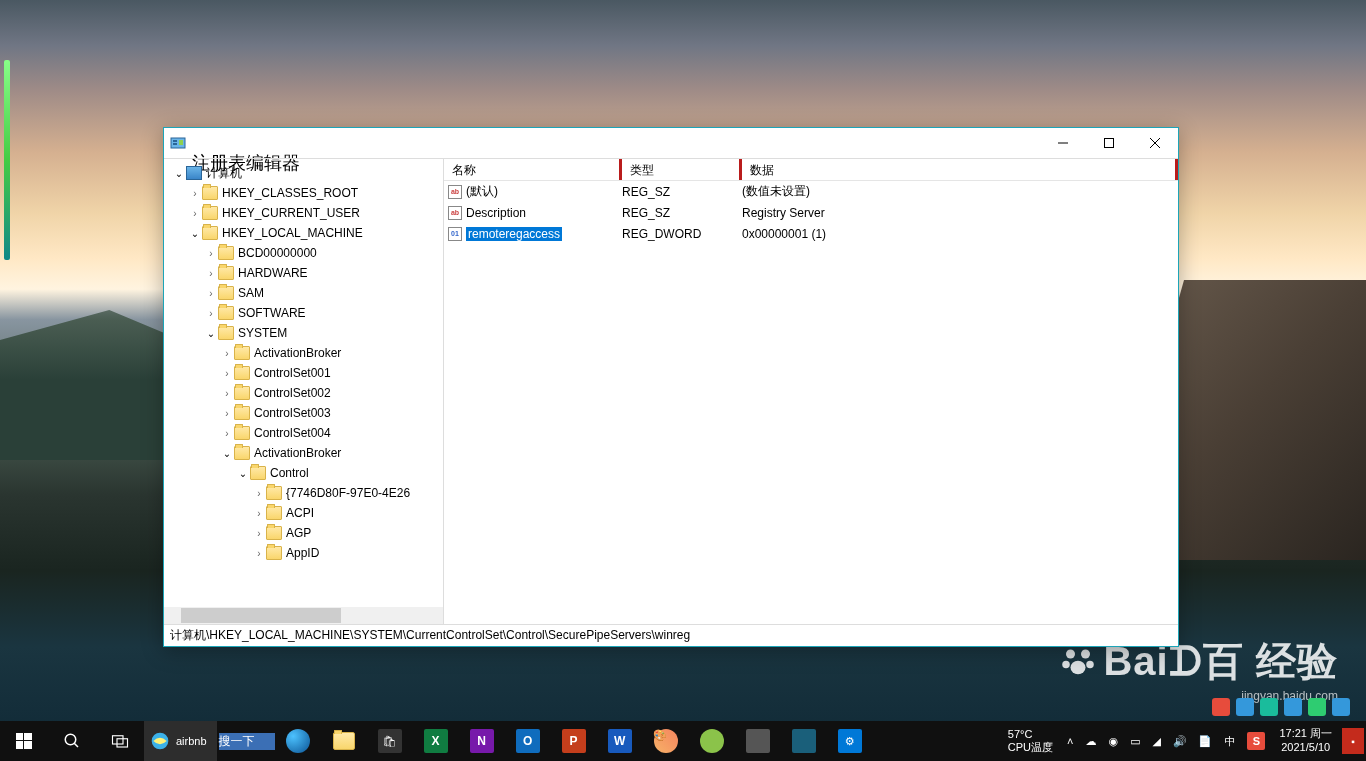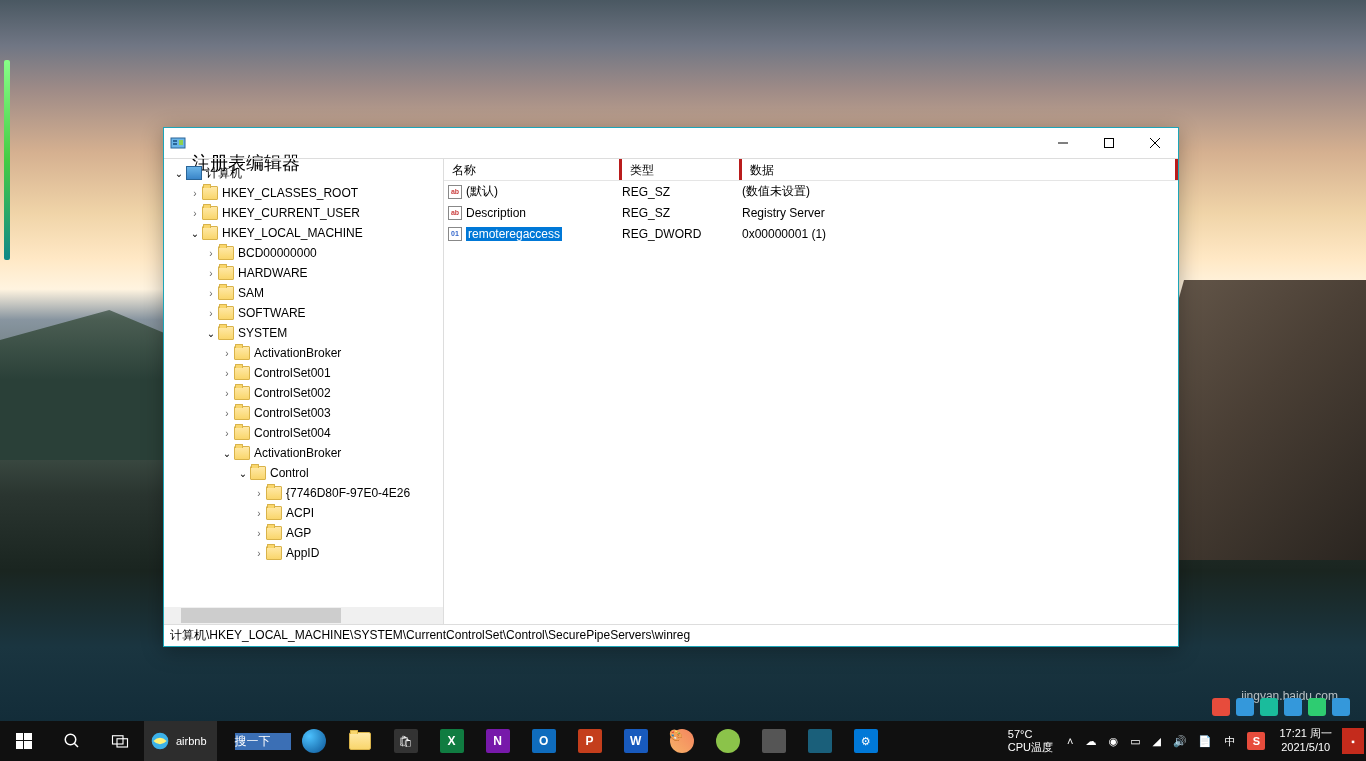--- a/index.html
+++ b/index.html
@@ -68,21 +68,21 @@
 .selected-name { background: #0078d7; color: #fff; padding: 0 2px; }
 
 .statusbar { height: 22px; border-top: 1px solid #ddd; padding: 2px 6px; font-size: 12px; display: flex; align-items: center; }
 
 
 .taskbar { position: absolute; left: 0; right: 0; bottom: 0; height: 40px; background: #101010; display: flex; align-items: center; color: #fff; font-size: 11px; }
 .tb-btn { width: 48px; height: 40px; display: flex; align-items: center; justify-content: center; }
 .tb-search-btn { background: #3b6fb5; width: 56px; font-size: 12px; }
 .tb-app { width: 46px; height: 40px; display: flex; align-items: center; justify-content: center; position: relative; }
 .tb-app .ai { width: 24px; height: 24px; border-radius: 2px; }
-.tb-ie { display: flex; align-items: center; background: rgba(255,255,255,0.12); height: 40px; padding: 0 10px 0 6px; gap: 6px; margin-right: 18px; }
+.tb-ie { display: flex; align-items: center; background: rgba(255,255,255,0.12); height: 40px; padding: 0 10px 0 6px; gap: 6px; margin-right: 2px; }
 .tb-ie .ai { width: 20px; height: 20px; }
 .systray { margin-left: auto; display: flex; align-items: center; height: 40px; }
 .systray .item { padding: 0 6px; display: flex; align-items: center; height: 100%; }
 .temp-box { padding: 0 8px; line-height: 1.2; font-size: 11px; margin-left: 48px; }
 .clock { padding: 0 8px; text-align: center; line-height: 1.25; font-size: 11px; }
 .notif-badge { width: 22px; height: 26px; background: #c42b1c; display: flex; align-items: center; justify-content: center; margin: 0 2px; font-size: 10px; position: relative; }
 
 .tray-icons { position: absolute; right: 16px; bottom: 45px; display: flex; gap: 6px; }
 .tray-icons div { width: 18px; height: 18px; border-radius: 3px; }
 </style>
@@ -90,20 +90,29 @@
 <body>
 
 <div class="desktop">
   <div class="sun"></div>
   <div class="mountains"></div>
   <div class="rocks-right"></div>
   <div class="green-bar"></div>
 </div>
 
 <div class="watermark">
+  <div class="big"><span class="paw">
+    <svg width="38" height="36" viewBox="0 0 24 24" fill="rgba(255,255,255,0.85)">
+          <circle cx="7" cy="8" r="3"></circle>
+          <circle cx="17" cy="8" r="3"></circle>
+          <circle cx="4" cy="15" r="2.5"></circle>
+          <circle cx="20" cy="15" r="2.5"></circle>
+          <ellipse cx="12" cy="17" rx="5" ry="4.5"></ellipse>
+        </svg>
+  </span><span>Baiᗪ百 经验</span></div>
   <div class="small">jingyan.baidu.com</div>
 </div>
 
 <div class="tray-icons">
   <div style="background:#e74c3c"></div>
   <div style="background:#3498db"></div>
   <div style="background:#1abc9c"></div>
   <div style="background:#3498db"></div>
   <div style="background:#2ecc71"></div>
   <div style="background:#3498db"></div>

